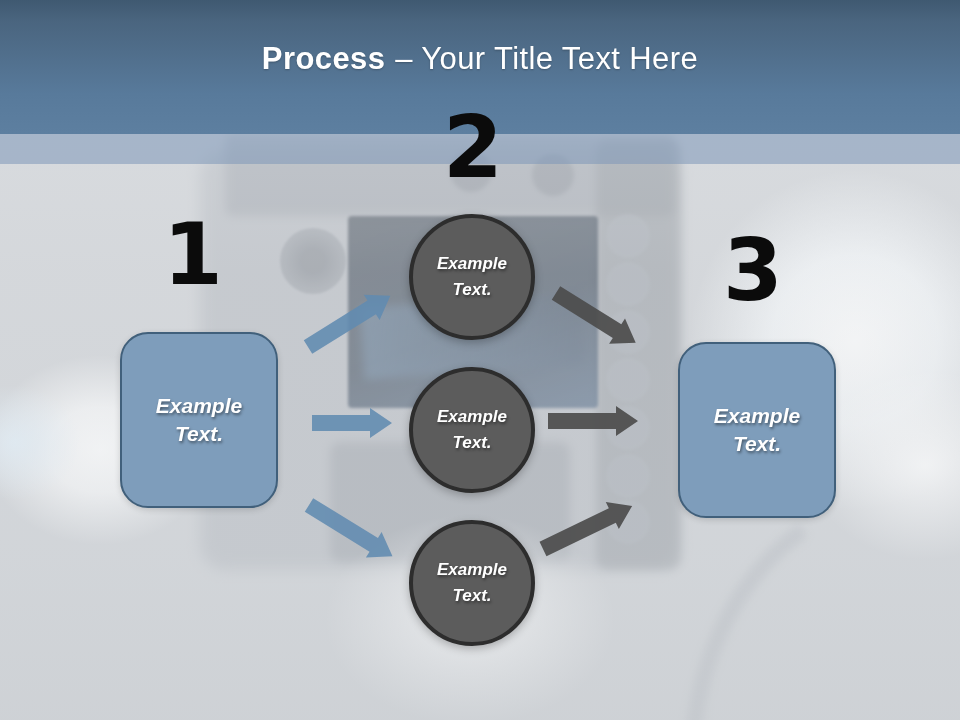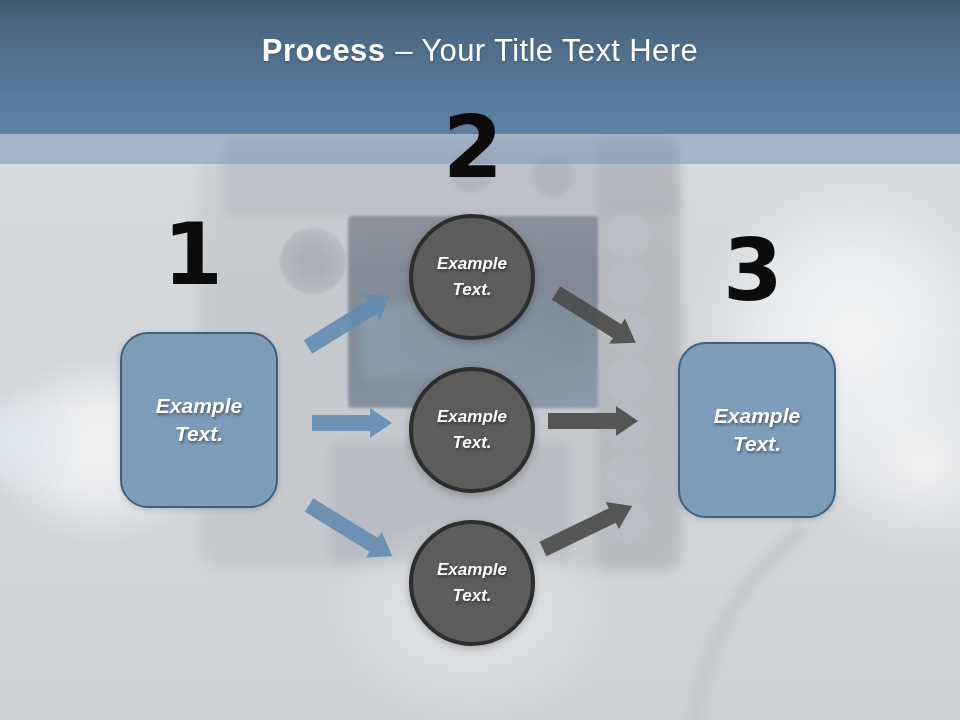--- a/index.html
+++ b/index.html
@@ -35,21 +35,21 @@
   .g-right  { left:690px; top:170px; width:330px; height:340px; background:radial-gradient(closest-side, rgba(255,255,255,.95) 0%, rgba(248,251,253,.8) 50%, rgba(255,255,255,0) 100%); }
   .g-right2 { left:810px; top:370px; width:230px; height:190px; background:radial-gradient(closest-side, #ffffff, rgba(255,255,255,0)); }
   .g-bottom { left:325px; top:515px; width:290px; height:210px; background:radial-gradient(closest-side, rgba(255,255,255,.9), rgba(255,255,255,0)); }
   .wash { z-index:2;
     background:linear-gradient(180deg, rgba(231,234,237,.5) 0%, rgba(226,229,232,.32) 38%, rgba(214,218,222,.42) 78%, rgba(206,210,214,.55) 100%); }
   
   .band   { position:absolute; left:0; top:134px; width:100%; height:30px; background:rgba(126,152,184,.55); z-index:4; }
   .header { position:absolute; left:0; top:0; width:100%; height:134px; z-index:5;
             background:linear-gradient(180deg,#3f5971 0%, #4a657f 16%, #587a9b 70%, #5d7fa0 100%);
             display:flex; justify-content:center; }
-  .header h1 { padding-top:32px; font-size:31px; line-height:1.2; color:#ffffff; font-weight:400;
+  .header h1 { padding-top:40px; font-size:31px; line-height:1.2; color:#ffffff; font-weight:400;
                letter-spacing:.4px; text-shadow:0 1px 2px rgba(0,0,0,.25); white-space:nowrap; }
   .t-bold { font-weight:700; }
   .t-rest { font-weight:400; margin-left:.32em; }
   
   .num { position:absolute; z-index:6; width:100px; text-align:center; color:#0b0b0b;
          font-family:"DejaVu Sans", sans-serif; font-weight:700; font-size:86px; line-height:1; }
   .n1 { left:143px; top:211px; }
   .n2 { left:423px; top:104px; }
   .n3 { left:703px; top:227px; }
   

